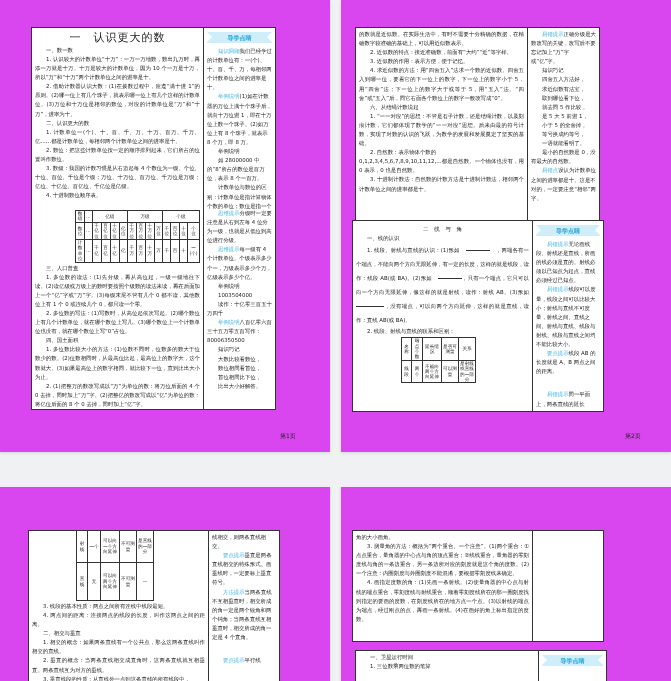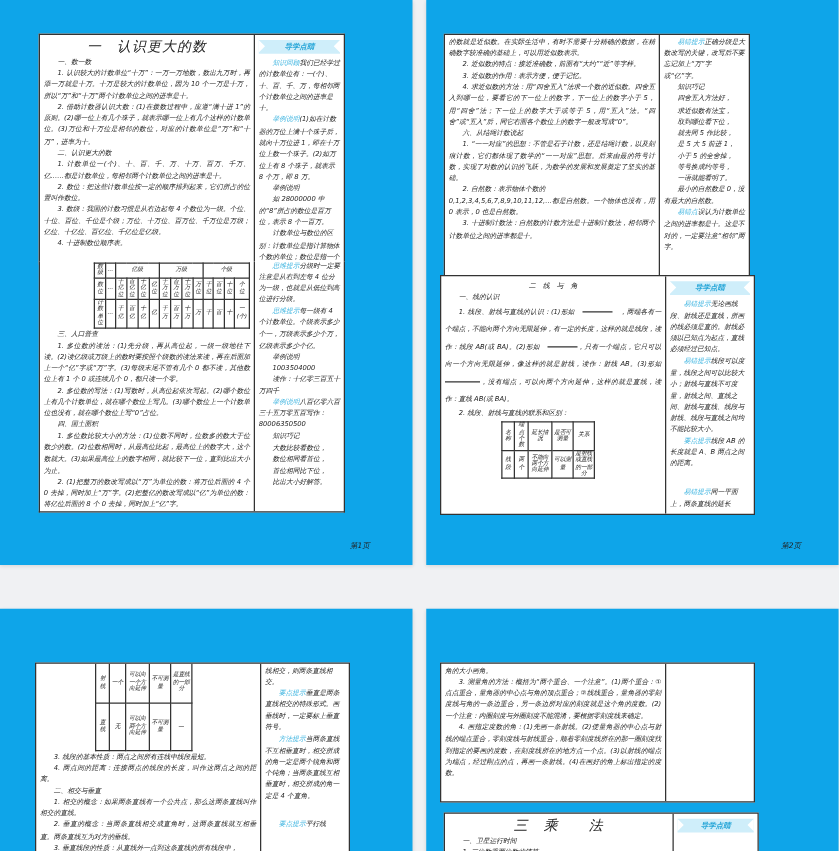--- a/index.html
+++ b/index.html
@@ -1,17 +1,17 @@
 <!DOCTYPE html>
 <html><head>
 <meta charset="utf-8">
 <style>
   html,body{margin:0;padding:0;}
   body{width:671px;height:681px;overflow:hidden;background:#f0f1f3;font-family:"DejaVu Sans","Liberation Sans",sans-serif;position:relative;}
-  .page{position:absolute;background:#0ea5e9;box-shadow:0 1px 3px rgba(0,0,0,0.12);overflow:hidden;font-style:italic;}
+  .page{position:absolute;background:#d946ef;box-shadow:0 1px 3px rgba(0,0,0,0.12);overflow:hidden;}
   .pnum{position:absolute;font-size:6px;color:#222;}
   .box{position:absolute;border:1px solid #333;background:#fff;overflow:hidden;}
   .main{position:absolute;top:0;left:0;bottom:0;border-right:1px solid #333;padding:2px 3px;box-sizing:border-box;overflow:hidden;}
   .side{position:absolute;top:0;right:0;bottom:0;padding:2px 3px;box-sizing:border-box;overflow:hidden;}
   .t{font-size:5.4px;line-height:9.1px;color:#222;margin:0;text-align:justify;}
   .ind{text-indent:11px;}
   .h1{font-size:11px;text-align:center;margin:0 0 1px 0;color:#222;letter-spacing:1px;font-weight:normal;}
   .h2{font-size:5.4px;line-height:9px;text-indent:11px;margin:0;color:#222;}
   .banner{height:11px;background:#cfeefa;color:#2aa7d8;font-size:6px;font-weight:bold;text-align:center;line-height:11px;position:relative;margin:2px 0 4px 0;}
   .banner:before{content:"";position:absolute;left:0;top:0;border-left:5px solid #fff;border-top:5.5px solid transparent;border-bottom:5.5px solid transparent;}
@@ -229,21 +229,20 @@
   <div class="box" style="left:11px;top:43px;width:250px;height:110px;">
     <div class="main" style="width:180px;">
       <p class="t">角的大小画角。</p>
       <p class="t ind">3. 测量角的方法：概括为“两个重合、一个注意”。(1)两个重合：①点点重合，量角器的中心点与角的顶点重合；②线线重合，量角器的零刻度线与角的一条边重合，另一条边所对应的刻度就是这个角的度数。(2)一个注意：内圈刻度与外圈刻度不能混淆，要根据零刻度线来确定。</p>
       <p class="t ind">4. 画指定度数的角：(1)先画一条射线。(2)使量角器的中心点与射线的端点重合，零刻度线与射线重合，顺着零刻度线所在的那一圈刻度找到指定的要画的度数，在刻度线所在的地方点一个点。(3)以射线的端点为端点，经过刚点的点，再画一条射线。(4)在画好的角上标出指定的度数。</p>
     </div>
     <div class="side" style="width:70px;"></div>
   </div>
   <div class="box" style="left:14px;top:163px;width:250px;height:60px;">
     <div class="main" style="width:183px;">
-      <h1 class="h1">三　乘　　法</h1>
       <p class="h2">一、卫星运行时间</p>
       <p class="t ind">1. 三位数乘两位数的笔算</p>
     </div>
     <div class="side" style="width:67px;">
       <div class="banner">导学点睛</div>
     </div>
   </div>
 </div>
 
 </body></html>

